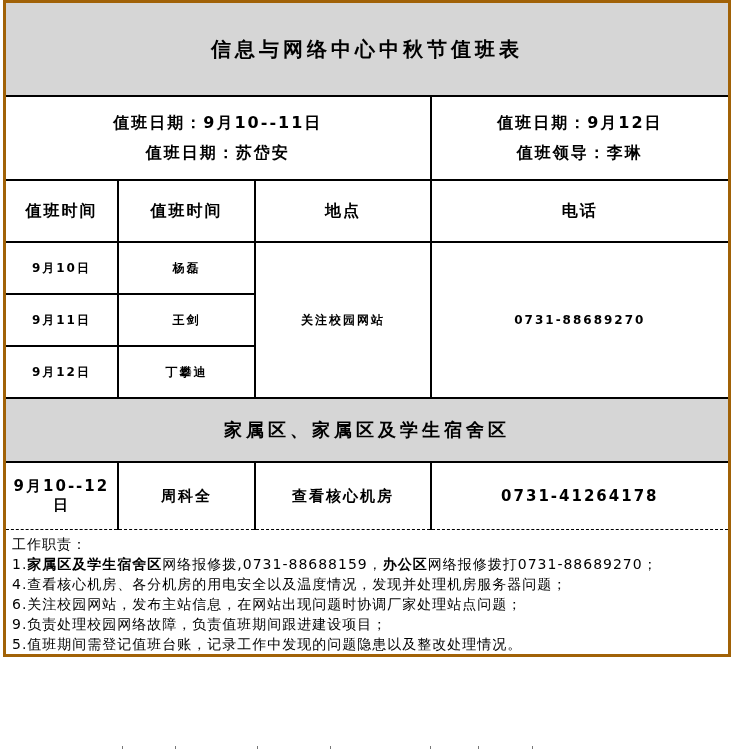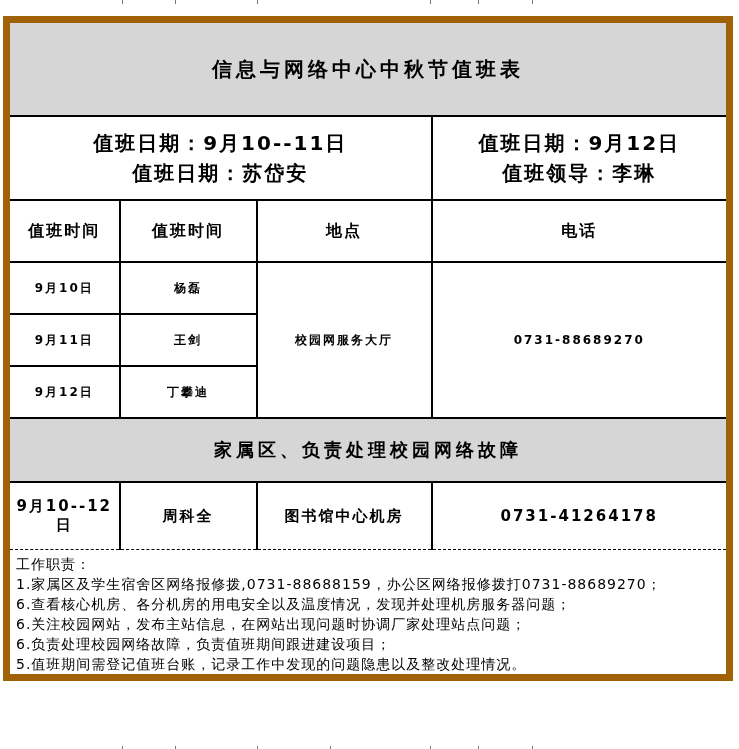--- a/index.html
+++ b/index.html
@@ -5,53 +5,53 @@
   html,body{margin:0;padding:0;background:#ffffff;}
   .sheet{
     position:relative;
     width:739px;height:749px;
     background:#ffffff;
     font-family:"DejaVu Sans",sans-serif;
     color:#000;
     overflow:hidden;
   }
   table.duty{
-    position:absolute;left:3px;top:16px;
+    position:absolute;left:3px;top:0;
     width:728px;height:592px;
     border-collapse:collapse;
     table-layout:fixed;
-    border:7px solid #a16207;
+    border:3px solid #a16207;
   }
   td{
     border:2px solid #000;
     text-align:center;
     vertical-align:middle;
     font-weight:bold;
     font-size:16px;
     letter-spacing:2px;
     padding:0;
     overflow:hidden;
   }
   .gray{background:#d6d6d6;}
   .r-title td{height:92px;font-size:20px;letter-spacing:4px;}
-  .r-info td{height:82px;font-size:20px;line-height:30px;}
+  .r-info td{height:82px;font-size:16px;line-height:30px;}
   .r-head td{height:60px;}
   .r-data td{height:50px;font-size:12px;}
   .r-banner td{height:62px;font-size:18px;letter-spacing:4px;}
   .r-repair td{height:66px;font-size:15px;border-bottom:1px dashed #000;}
   .r-duties td{
     border-left:none;border-right:none;border-bottom:none;
     border-top:1px dashed #000;
     text-align:left;vertical-align:top;
     font-weight:normal;
     font-size:14px;letter-spacing:1px;line-height:20px;
     padding:4px 17px 0 6px;
   }
   .duties-line{white-space:nowrap;}
-  .b{font-weight:normal;}
+  .b{font-weight:bold;}
   .tick{position:absolute;width:1px;background:#777;}
   .tick.top{top:0;height:4px;}
   .tick.bot{top:746px;height:3px;}
 </style>
 </head>
 <body>
 
 <div class="sheet">
 
   <div class="tick top" style="left:122px"></div>
@@ -95,48 +95,48 @@
     <tr class="r-head">
       <td>值班时间</td>
       <td>值班时间</td>
       <td>地点</td>
       <td>电话</td>
     </tr>
 
     <tr class="r-data">
       <td>9月10日</td>
       <td>杨磊</td>
-      <td rowspan="3">校园网服务大厅</td>
+      <td rowspan="3">关注校园网站</td>
       <td rowspan="3">0731-88689270</td>
     </tr>
     <tr class="r-data">
       <td>9月11日</td>
       <td>王剑</td>
     </tr>
     <tr class="r-data">
       <td>9月12日</td>
       <td>丁攀迪</td>
     </tr>
 
     <tr class="r-banner">
-      <td colspan="4" class="gray">家属区、负责处理校园网络故障</td>
+      <td colspan="4" class="gray">家属区、家属区及学生宿舍区</td>
     </tr>
 
     <tr class="r-repair">
       <td>9月10--12日</td>
       <td>周科全</td>
-      <td>图书馆中心机房</td>
+      <td>查看核心机房</td>
       <td>0731-41264178</td>
     </tr>
 
     <tr class="r-duties">
       <td colspan="4">
         <div class="duties-line">工作职责：</div>
         <div class="duties-line"><span>1.</span><span class="b">家属区及学生宿舍区</span><span>网络报修拨,0731-88688159，</span><span class="b">办公区</span><span>网络报修拨打0731-88689270；</span></div>
-        <div class="duties-line">6.查看核心机房、各分机房的用电安全以及温度情况，发现并处理机房服务器问题；</div>
+        <div class="duties-line">4.查看核心机房、各分机房的用电安全以及温度情况，发现并处理机房服务器问题；</div>
         <div class="duties-line">6.关注校园网站，发布主站信息，在网站出现问题时协调厂家处理站点问题；</div>
-        <div class="duties-line">6.负责处理校园网络故障，负责值班期间跟进建设项目；</div>
+        <div class="duties-line">9.负责处理校园网络故障，负责值班期间跟进建设项目；</div>
         <div class="duties-line">5.值班期间需登记值班台账，记录工作中发现的问题隐患以及整改处理情况。</div>
       </td>
     </tr>
   </tbody>
     </table>
 </div>
 
 </body></html>

